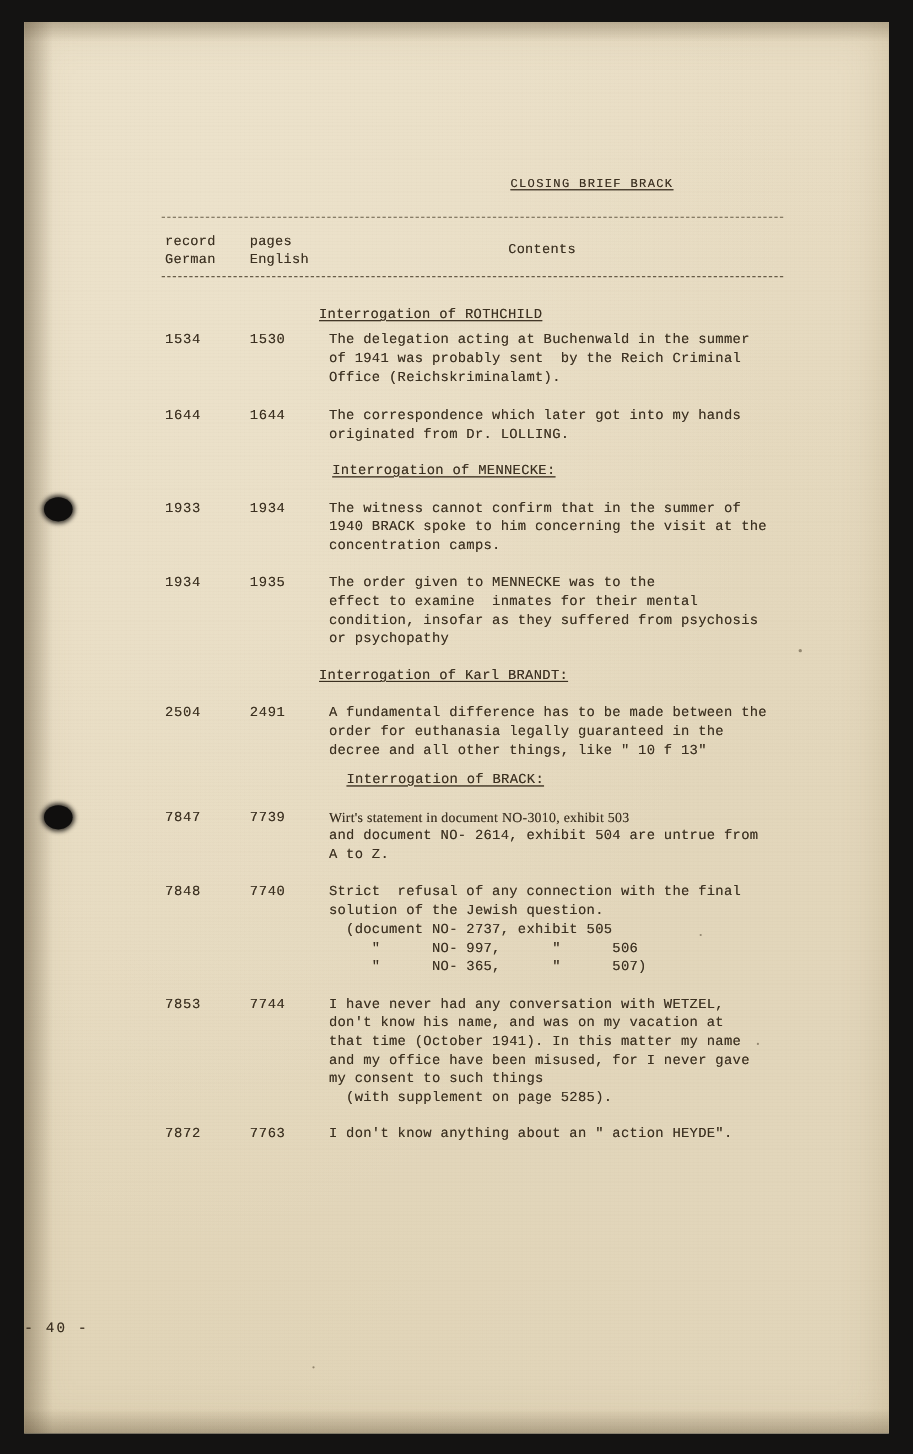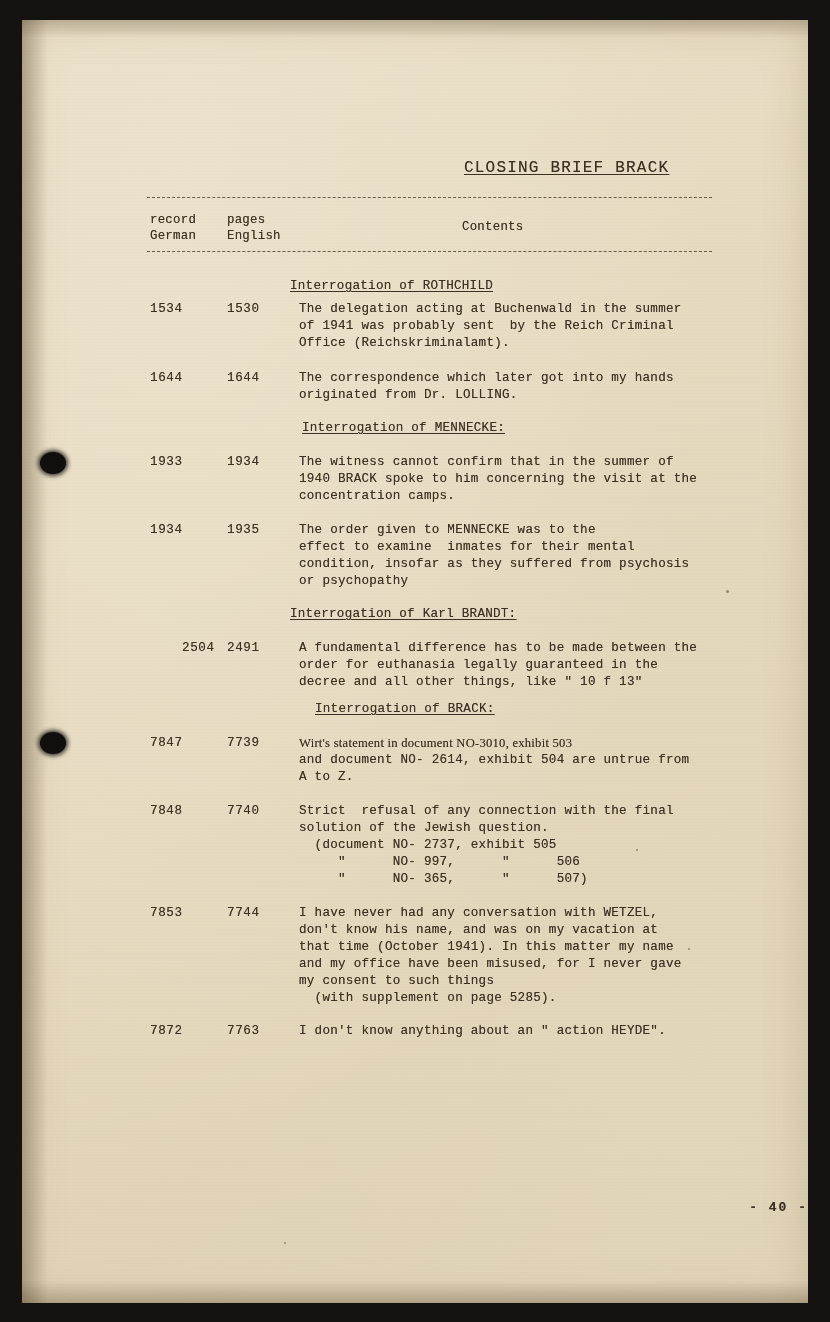--- a/index.html
+++ b/index.html
@@ -89,21 +89,21 @@
   .tx {
     position: absolute;
     white-space: pre;
     color: #3b3021;
     text-shadow: 0 0 .6px rgba(60,48,30,.55);
   }
 
   .u { text-decoration: underline; text-underline-offset: 2px; }
 
   .title {
-    font-size: 16px;
+    font-size: 11px;
     letter-spacing: 1.2px;
   }
 
   .rule {
     position: absolute;
     height: 0;
     border-top: 1px dashed rgba(60,48,30,.75);
   }
 
   .colhead { font-size: 12.4px; }
@@ -173,21 +173,21 @@
 
       <div class="tx num" style="left:128px; top:502px;">1934</div>
       <div class="tx num" style="left:205px; top:502px;">1935</div>
       <div class="tx" style="left:277px; top:502px;">The order given to MENNECKE was to the</div>
       <div class="tx" style="left:277px; top:519px;">effect to examine  inmates for their mental</div>
       <div class="tx" style="left:277px; top:536px;">condition, insofar as they suffered from psychosis</div>
       <div class="tx" style="left:277px; top:553px;">or psychopathy</div>
 
       <div class="tx u" style="left:268px; top:586px;">Interrogation of Karl BRANDT:</div>
 
-      <div class="tx num" style="left:128px; top:620px;margin-left:32px;">2504</div>
+      <div class="tx num" style="left:128px; top:620px;">2504</div>
       <div class="tx num" style="left:205px; top:620px;">2491</div>
       <div class="tx" style="left:277px; top:637px;">order for euthanasia legally guaranteed in the</div>
       <div class="tx" style="left:277px; top:620px;">A fundamental difference has to be made between the</div>
       <div class="tx" style="left:277px; top:654px;">decree and all other things, like " 10 f 13"</div>
 
       <div class="tx u" style="left:293px; top:681px;">Interrogation of BRACK:</div>
 
       <div class="tx num" style="left:128px; top:715px;">7847</div>
       <div class="tx num" style="left:205px; top:715px;">7739</div>
       <div class="tx" style="left:277px; top:715px;font-family:Liberation Serif, serif;">Wirt's statement in document NO-3010, exhibit 503</div>
@@ -208,21 +208,21 @@
       <div class="tx" style="left:277px; top:902px;">don't know his name, and was on my vacation at</div>
       <div class="tx" style="left:277px; top:919px;">that time (October 1941). In this matter my name</div>
       <div class="tx" style="left:277px; top:936px;">and my office have been misused, for I never gave</div>
       <div class="tx" style="left:277px; top:953px;">my consent to such things</div>
       <div class="tx" style="left:277px; top:970px;">  (with supplement on page 5285).</div>
 
       <div class="tx num" style="left:128px; top:1003px;">7872</div>
       <div class="tx num" style="left:205px; top:1003px;">7763</div>
       <div class="tx" style="left:277px; top:1003px;">I don't know anything about an " action HEYDE".</div>
 
-      <div class="pagenum tx" style="left:0; top:1180px; width:786px; text-align:right;font-weight:bold;">- 40 -</div>
+      <div class="pagenum tx" style="left:0; top:1180px; width:786px; text-align:left;">- 40 -</div>
 
       <div class="speck" style="left:704px; top:570px; width:3px; height:3px;"></div>
       <div class="speck" style="left:614px; top:829px; width:2px; height:2px;"></div>
       <div class="speck" style="left:262px; top:1222px; width:2px; height:2px;"></div>
       <div class="speck" style="left:666px; top:928px; width:2px; height:2px;"></div>
     </div>
 
     <div class="punch p1"></div>
     <div class="punch p2"></div>
   </div>

